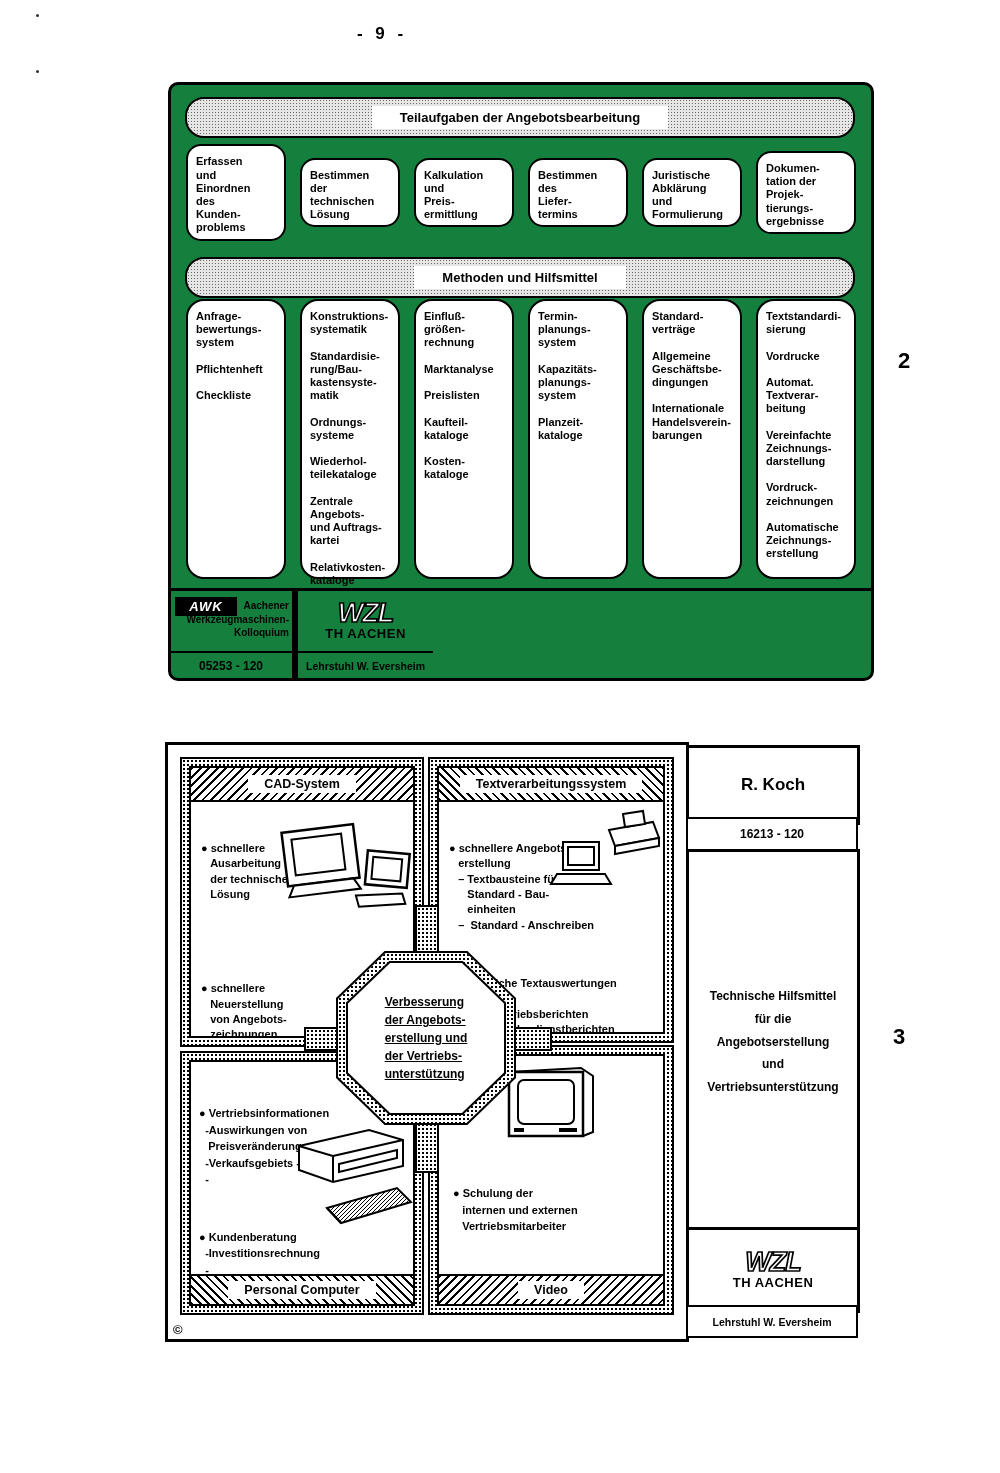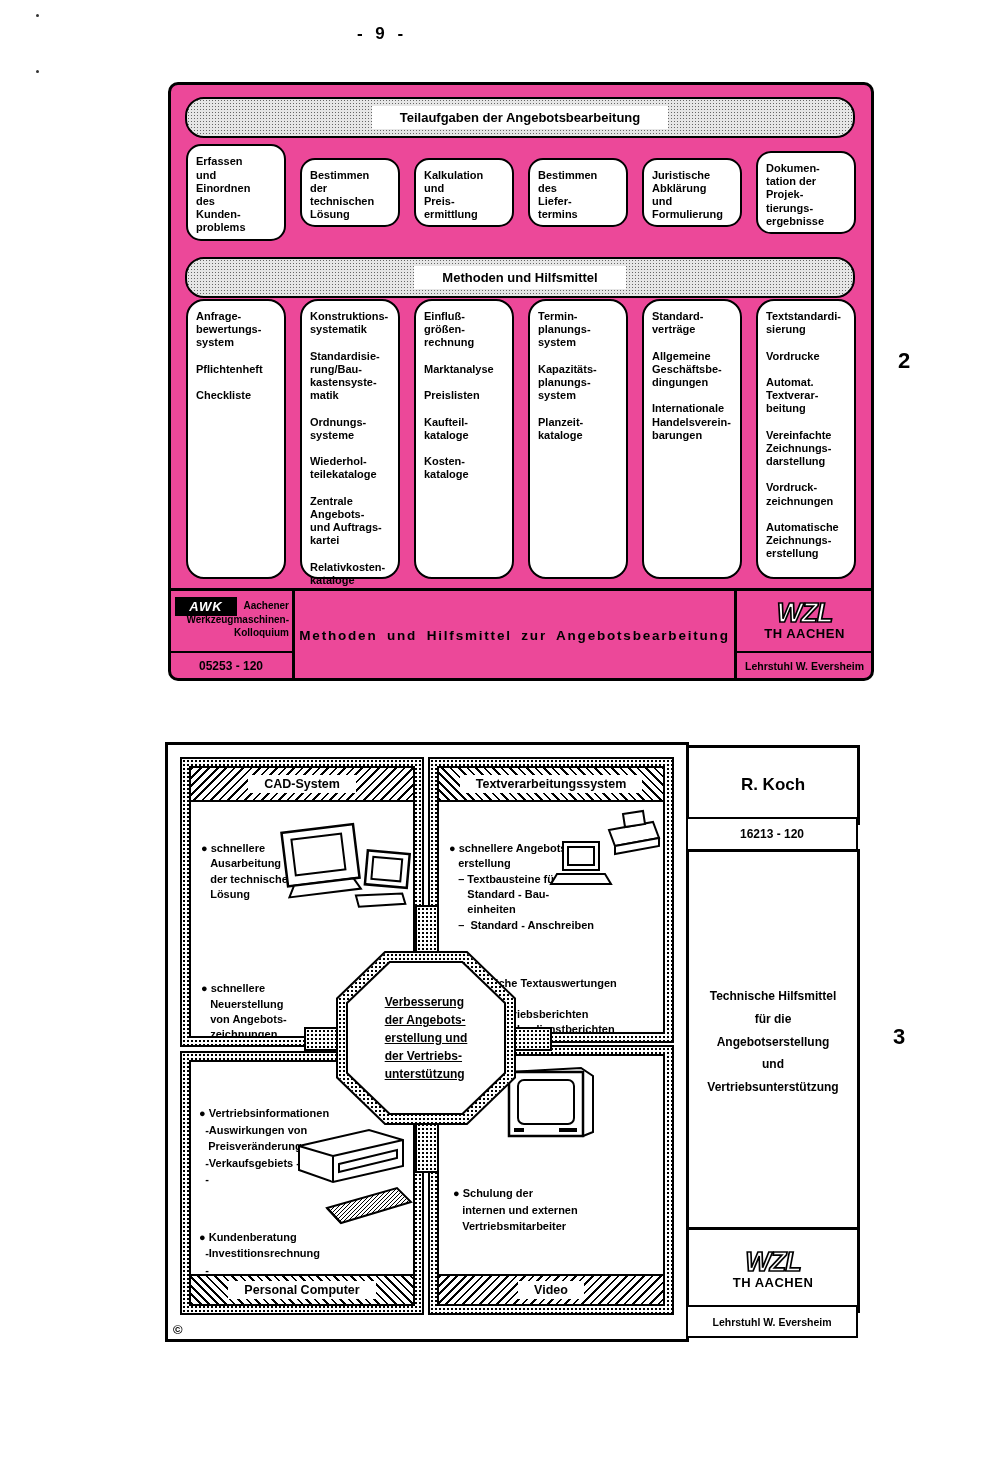--- a/index.html
+++ b/index.html
@@ -7,21 +7,21 @@
         font-family:"Liberation Sans",sans-serif;color:#000;}
   .abs{position:absolute;}
   .pre{white-space:pre-wrap;}
 
   
   .pageno{left:352px;top:24px;width:60px;text-align:center;font-size:17px;font-weight:bold;letter-spacing:4px;}
   .speck{width:3px;height:3px;background:#333;border-radius:50%;}
   .marginnum{font-weight:bold;font-size:22px;}
 
   
-  .d1{left:168px;top:82px;width:700px;height:593px;border:3px solid #000;border-radius:10px;background:#ec4899;}
+  .d1{left:168px;top:82px;width:700px;height:593px;border:3px solid #000;border-radius:10px;background:#15803d;}
   .pill{left:14px;height:37px;width:666px;border:2.5px solid #000;border-radius:19px;
         background-color:#e6e6e6;
         background-image:radial-gradient(circle,#666 0.8px,transparent 0.95px);
         background-size:3px 3px;
         display:flex;align-items:center;justify-content:center;}
   .pill .lbl{background:#fff;padding:4px 28px;font-weight:bold;font-size:13px;}
   .row{left:15px;width:670px;display:flex;gap:14px;}
   .tbox{flex:1;border:2.5px solid #000;border-radius:15px;background:#fff;
         padding:9px 5px 4px 8px;font-size:11px;font-weight:bold;line-height:1.2;white-space:pre-wrap;}
 
@@ -218,21 +218,20 @@
     <div class="abs d1-footer">
       <div class="f-left">
         <div class="f-left-top">
           <div class="awk-box">AWK</div>
           <div class="awk-caption">Aachener
 Werkzeugmaschinen-
 Kolloquium</div>
         </div>
         <div class="f-cell-bot">05253 - 120</div>
       </div>
-      <div class="f-center">Methoden und Hilfsmittel zur Angebotsbearbeitung</div>
       <div class="f-right">
         <div class="f-right-top">
           <div class="wzl">WZL</div>
           <div class="wzl-sub">TH AACHEN</div>
         </div>
         <div class="f-cell-bot">Lehrstuhl W. Eversheim</div>
       </div>
     </div>
   </div>
 

